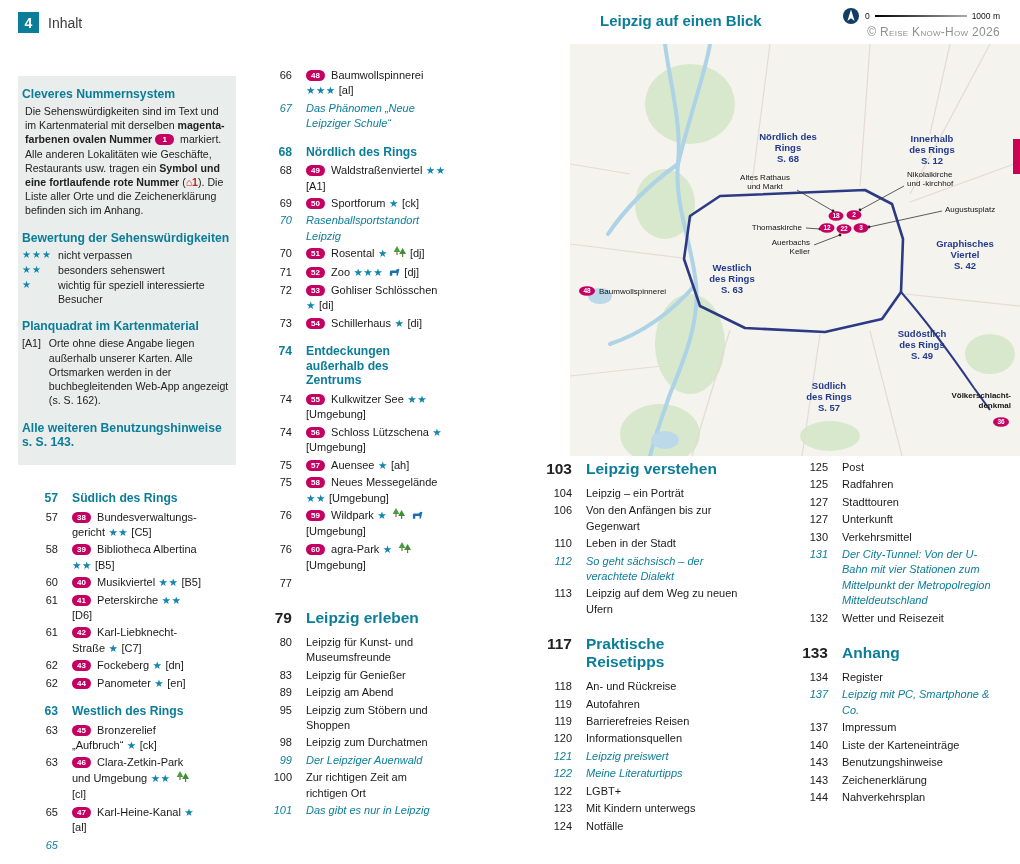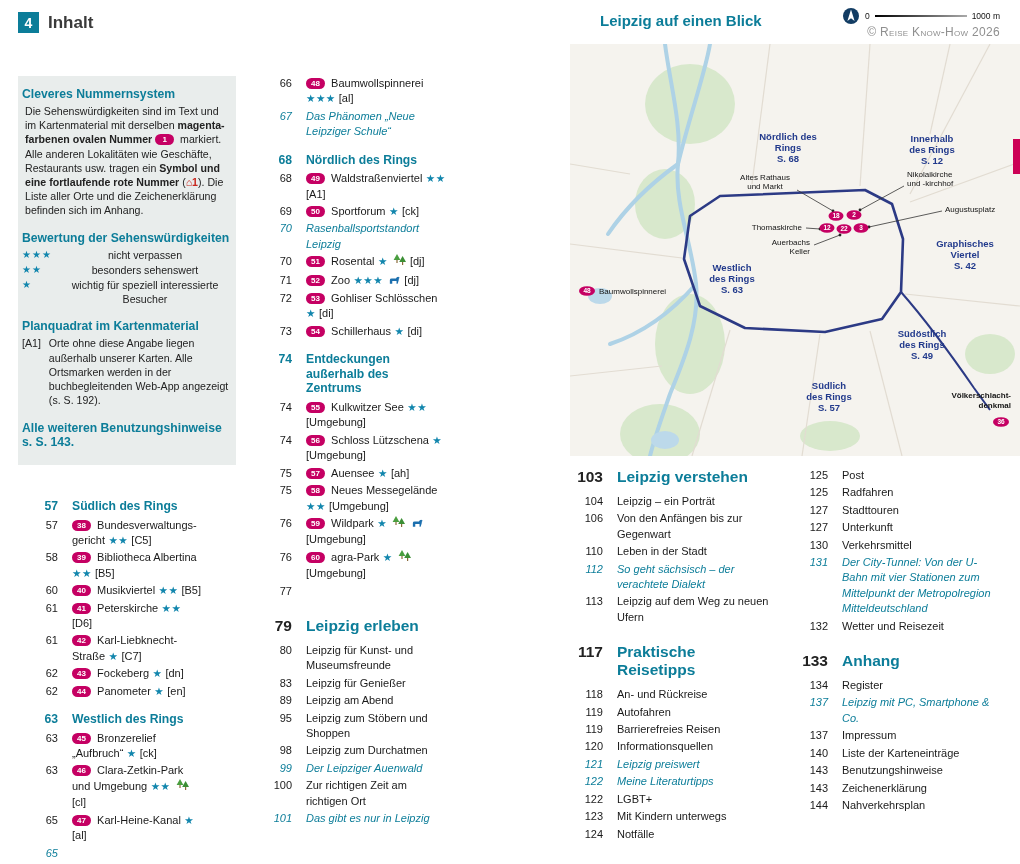--- a/index.html
+++ b/index.html
@@ -5,48 +5,48 @@
   html,body{margin:0;padding:0;}
   body{
     width:1020px;height:864px;position:relative;overflow:hidden;
     background:#ffffff;color:#1a1a1a;
     font-family:"Liberation Sans",sans-serif;
   }
   
   .page-header{position:absolute;top:12px;left:18px;display:flex;align-items:center;gap:9px;}
   .pgbox{width:21px;height:21px;background:#0c7d99;color:#fff;font-weight:bold;font-size:14px;
          display:flex;align-items:center;justify-content:center;}
-  .page-title{font-size:17px;font-weight:bold;color:#3a3a3a;margin:0;}
+  .page-title{font-size:14px;font-weight:normal;color:#3a3a3a;margin:0;}
 
   
   .infobox{position:absolute;left:18px;top:76px;width:218px;box-sizing:border-box;
            background:#e9edec;padding:11px 4px 13px;font-size:10.6px;line-height:14.2px;color:#222;}
   .infobox h3{color:#0c7d99;font-size:12.2px;line-height:14px;margin:13px 0 3px;font-weight:bold;}
   .infobox h3.first{margin-top:0;}
   .infobox p{margin:3px;}
   .seg-b{font-weight:bold;}
   .red-mark{color:#c8281e;font-weight:bold;}
   .rating-row{display:flex;margin-bottom:1px;}
   .rating-row .rs{flex:none;width:36px;color:#1286ad;font-size:10px;letter-spacing:1px;}
-  .rating-row .rl{flex:1;text-align:center;}
+  .rating-row .rl{flex:1;}
   .grid-row{display:flex;gap:8px;}
   .grid-tag{flex:none;}
   .infobox .note{margin-top:14px;}
 
   
   .toc-col{position:absolute;font-size:11px;line-height:15.4px;}
   .toc-row{display:flex;margin-bottom:2px;}
   .toc-row .pg{flex:none;width:40px;text-align:right;margin-right:14px;}
   .toc-row .body{flex:1;}
   .toc-row.h2{color:#0c7d99;font-weight:bold;font-size:12.2px;line-height:14.6px;margin-top:13px;margin-bottom:4px;}
   .toc-row.h1{margin-top:18px;margin-bottom:8px;font-weight:bold;font-size:15.5px;line-height:18px;}
   .toc-row.h1 .pg{color:#222;}
   .toc-row.h1 .body{color:#0c7d99;}
   .toc-row.italic-row{color:#0c7d99;font-style:italic;}
-  .toc-row:first-child{margin-top:12px;justify-content:space-between;}
+  .toc-row:first-child{margin-top:4px;justify-content:space-between;}
   .marker{display:inline-block;background:#c50063;color:#fff;font-style:normal;
           font-size:8px;font-weight:bold;line-height:11px;min-width:12px;padding:0 3.5px;
           border-radius:7px;text-align:center;position:relative;top:-1px;margin-right:3px;}
   .stars{color:#1286ad;font-size:10.5px;letter-spacing:0.5px;}
   .grid-ref{color:#1a1a1a;font-style:normal;}
   .mini-icon{display:inline-block;vertical-align:-1px;margin-left:2px;}
 
   
   .map{position:absolute;left:570px;top:0;width:440px;height:456px;}
   .map-header{position:relative;height:44px;background:#fff;}
@@ -88,21 +88,21 @@
       </div>
       <div class="rating-row">
         <span class="rs">★</span>
         <span class="rl">wichtig für speziell interessierte Besucher</span>
       </div>
     </div>
 
   <h3>Planquadrat im Kartenmaterial</h3>
   <div class="grid-row">
     <span class="grid-tag">[A1]</span>
-    <span>Orte ohne diese Angabe liegen außerhalb unserer Karten. Alle Ortsmarken werden in der buchbegleitenden Web-App angezeigt (s. S. 192).</span>
+    <span>Orte ohne diese Angabe liegen außerhalb unserer Karten. Alle Ortsmarken werden in der buchbegleitenden Web-App angezeigt (s. S. 162).</span>
   </div>
 
   <h3 class="note">Alle weiteren Benutzungshinweise s. S. 143.</h3>
 </aside>
 
 <div class="toc-col" style="left:18px;top:487px;width:184px;">
     <div class="toc-row h2">
       <span class="pg">57</span>
       <span class="body"><span>Südlich des Rings</span></span>
     </div>
@@ -280,21 +280,21 @@
     </div>
     <div class="toc-row entry">
       <span class="pg">100</span>
       <span class="body"><span>Zur richtigen Zeit am richtigen Ort</span></span>
     </div>
     <div class="toc-row italic-row">
       <span class="pg">101</span>
       <span class="body"><span>Das gibt es nur in Leipzig</span></span>
     </div>
   </div>
-<div class="toc-col" style="left:563px;top:456px;width:214px;">
+<div class="toc-col" style="left:532px;top:456px;width:214px;">
     <div class="toc-row h1">
       <span class="pg">103</span>
       <span class="body"><span>Leipzig verstehen</span></span>
     </div>
     <div class="toc-row entry">
       <span class="pg">104</span>
       <span class="body"><span>Leipzig – ein Porträt</span></span>
     </div>
     <div class="toc-row entry">
       <span class="pg">106</span>

